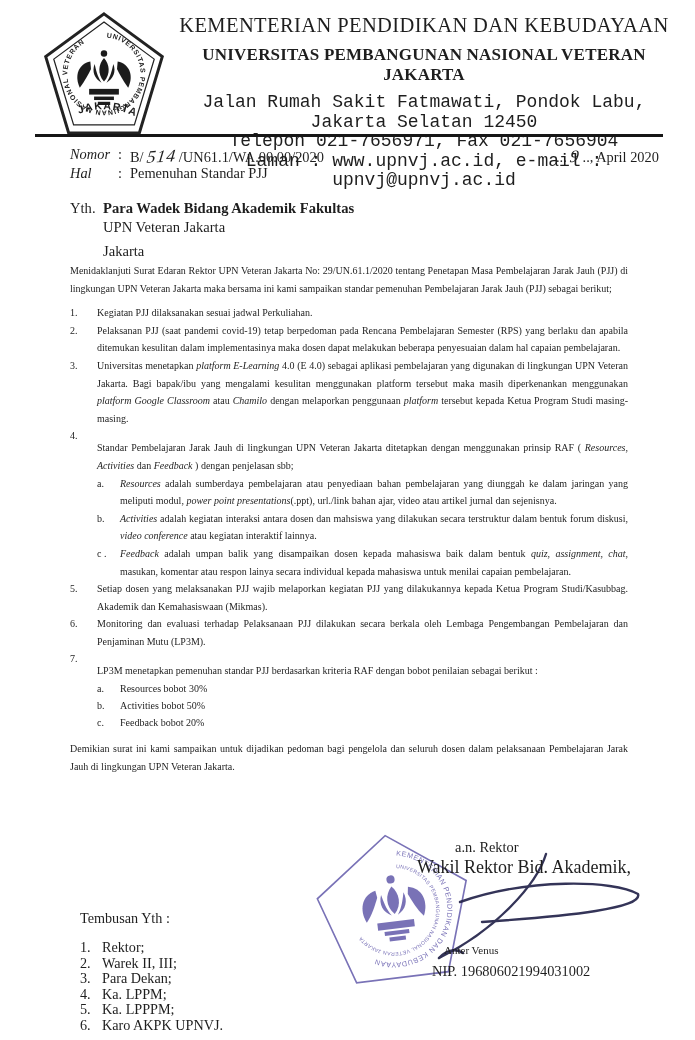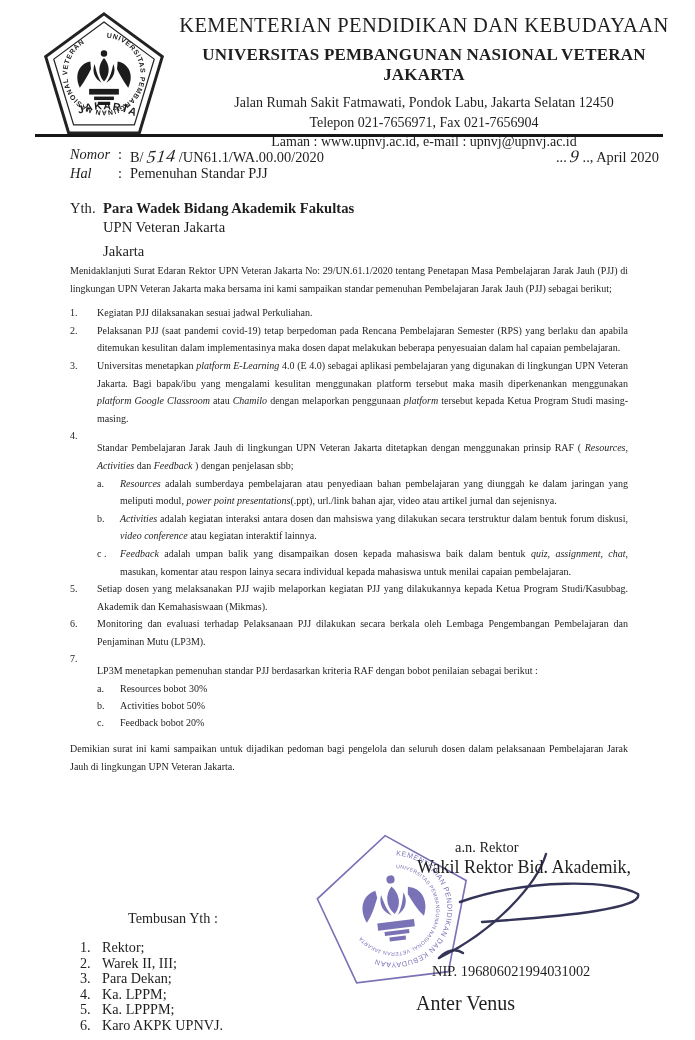--- a/index.html
+++ b/index.html
@@ -5,21 +5,21 @@
   html,body{margin:0;padding:0;background:#ffffff;}
   .page{
     position:relative;width:695px;height:1040px;background:#ffffff;
     font-family:"Liberation Serif",serif;color:#1e1e1e;overflow:hidden;
   }
   
   .logo{position:absolute;left:38px;top:12px;width:132px;height:124px;}
   .head-text{position:absolute;left:160px;top:8px;width:528px;text-align:center;}
   .ministry{font-size:20.5px;letter-spacing:.4px;margin-top:6px;}
   .university{font-size:17px;font-weight:bold;letter-spacing:.2px;margin-top:8px;}
-  .addr{font-size:14px;line-height:19.5px;margin-top:8px;}
+  .addr{font-size:18px;line-height:19.5px;margin-top:8px;font-family:Liberation Mono, monospace;}
   .rule{position:absolute;left:35px;top:134px;width:628px;height:3px;background:#161616;}
   
   .meta-row{position:absolute;left:70px;display:flex;font-size:14.4px;}
   .meta-label{width:48px;flex:none;font-style:italic;}
   .meta-colon{width:12px;flex:none;}
   .hand{display:inline-block;font-style:italic;font-size:17.5px;transform:skewX(-10deg) rotate(-3deg);margin:0 3px;letter-spacing:1px;}
   .date-line{position:absolute;left:556px;top:146px;font-size:14.4px;}
   
   .recipient{position:absolute;left:70px;top:199px;font-size:14.6px;line-height:18.5px;}
   .rec-row1{display:flex;justify-content:center;}
@@ -37,27 +37,27 @@
   .sublist .num{width:23px;}
   .sublist{padding-left:0px;}
   .sub .txt{text-align:justify;}
   .sublist .li{padding-left:0;}
   .sub7 .li{line-height:16px;margin:1px 0;}
   .sub7 .txt{text-align:right;}
   .closing{margin:8px 0 0 0;}
   
   .sig-anrektor{position:absolute;left:455px;top:839px;font-size:14.4px;}
   .sig-title{position:absolute;left:417px;top:857px;font-size:18px;}
-  .sig-name{position:absolute;left:416px;top:944px;font-size:20px;margin-top:48px;}
+  .sig-name{position:absolute;left:444px;top:944px;font-size:11px;}
   .sig-nip{position:absolute;left:432px;top:963px;font-size:14.4px;}
   .stamp{position:absolute;left:310px;top:831px;width:168px;height:154px;opacity:.8;}
   .signature-ink{position:absolute;left:400px;top:850px;width:252px;height:118px;}
   
   .tembusan{position:absolute;left:80px;top:910px;font-size:14.2px;}
-  .temb-title{margin-bottom:13px;margin-left:48px;}
+  .temb-title{margin-bottom:13px;}
   .temb-row{display:flex;line-height:15.5px;}
   .temb-num{width:22px;flex:none;}
 </style>
 </head>
 <body>
 
 <div class="page">
 
   <svg class="logo" viewBox="0 0 100 100">
     <defs>

